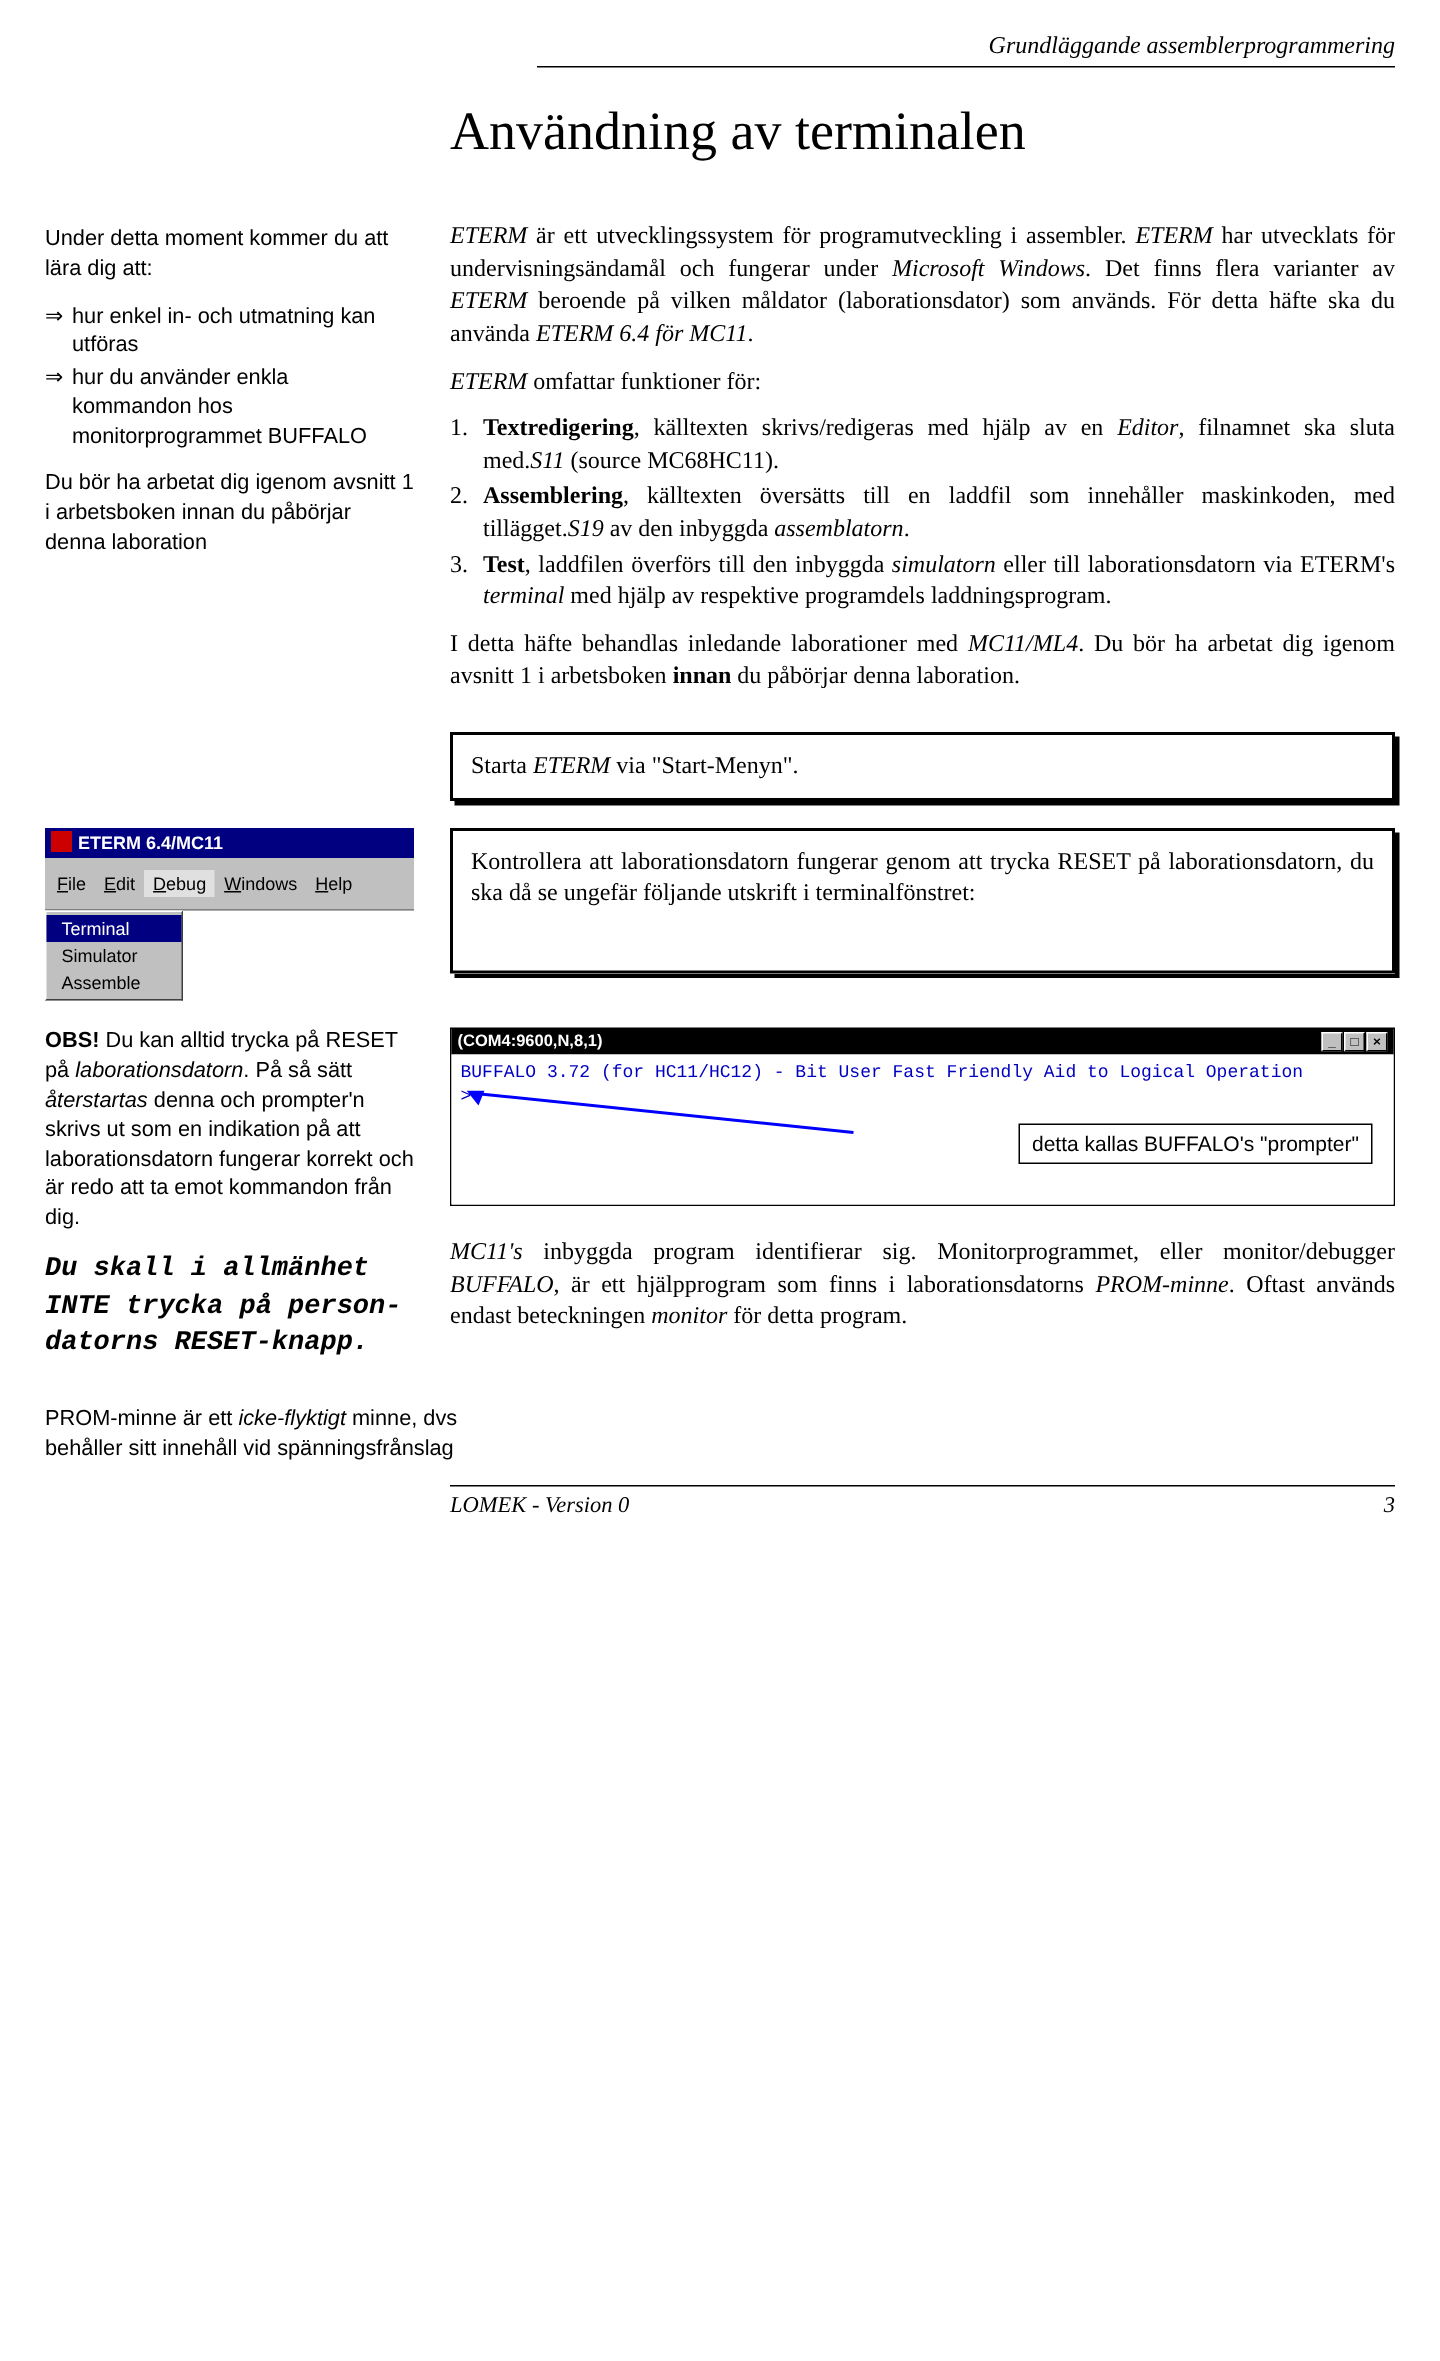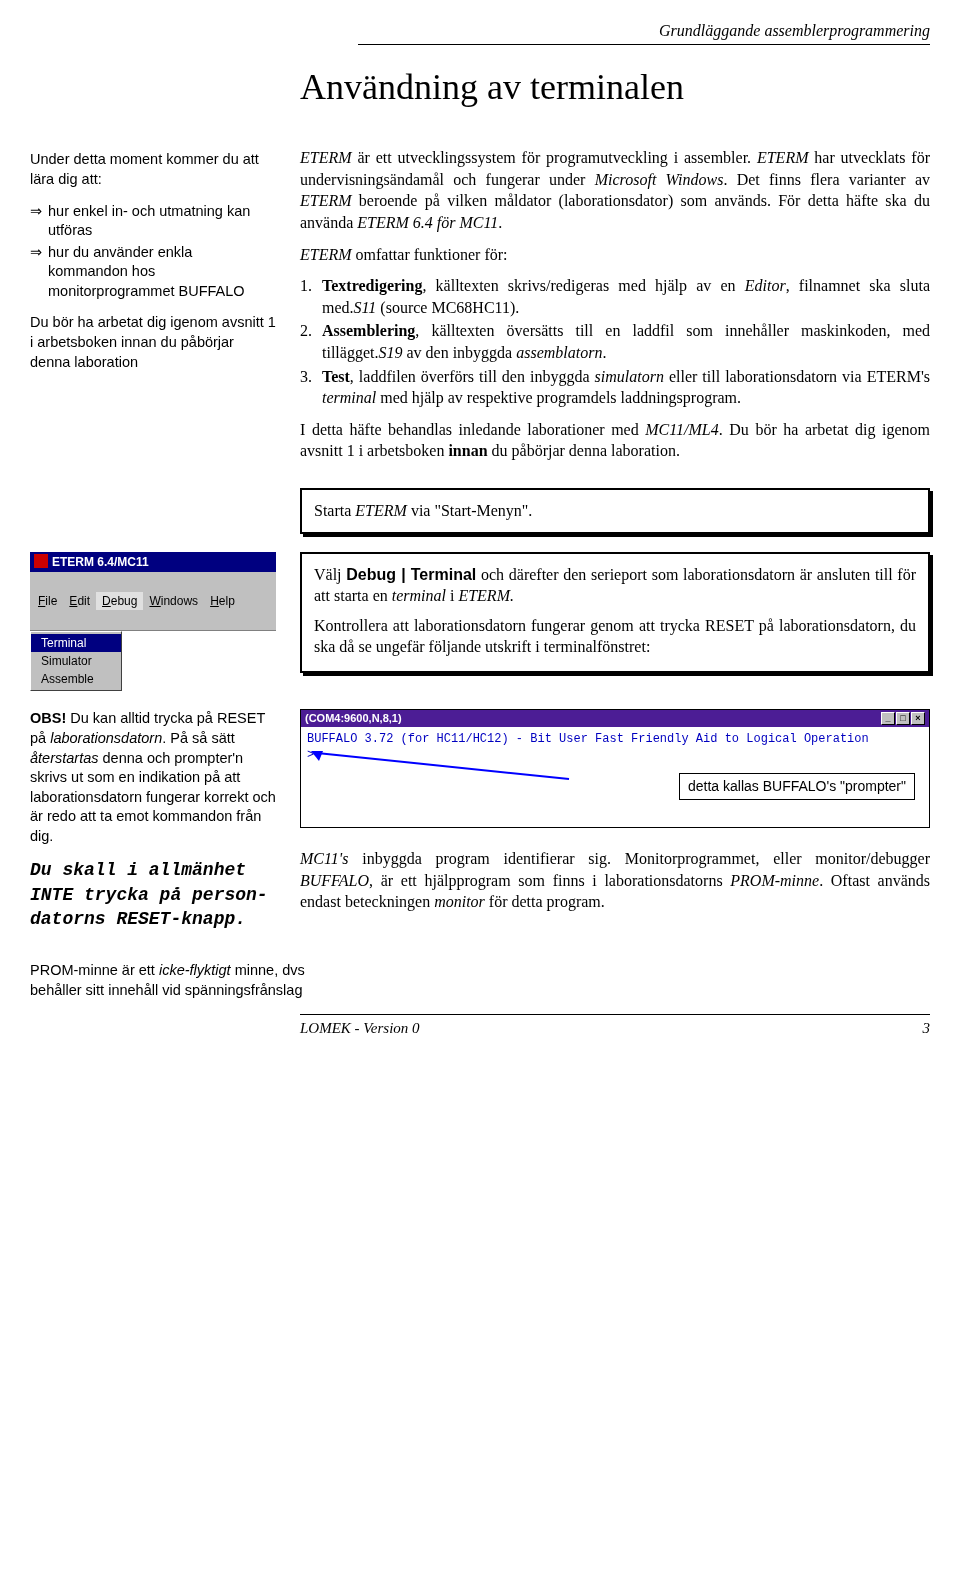--- a/index.html
+++ b/index.html
@@ -86,21 +86,21 @@
     font-weight: bold;
   }
   .win-icon {
     width: 14px; height: 14px;
     background: #c00;
     display: inline-block;
   }
   .menubar {
     background: #c0c0c0;
     display: flex;
-    padding: 20px 2px;
+    padding: 8px 2px;
     border-bottom: 1px solid #808080;
   }
   .menubar span { padding: 1px 6px; }
   .menubar span u { text-decoration: underline; }
   .menubar .active { background: #e0e0e0; }
   .dd-row { display: flex; }
   .dd {
     background: #c0c0c0;
     border: 1px solid #fff;
     border-right-color: #404040;
@@ -122,21 +122,21 @@
     line-height: 1.35;
   }
   .obs-col p { margin-bottom: 12px; }
   .term-window {
     border: 1px solid #000;
     font-family: 'MS Sans Serif', Tahoma, Arial, sans-serif;
     font-size: 11px;
     background: #fff;
   }
   .term-title {
-    background: #4c1d95;
+    background: #000000;
     color: #fff;
     padding: 1px 4px;
     display: flex;
     justify-content: space-between;
     align-items: center;
     font-weight: bold;
   }
   .term-btns { display: flex; gap: 1px; }
   .term-btn {
     width: 14px; height: 13px; background:#c0c0c0;
@@ -258,21 +258,20 @@
     <div class="dd-row">
       <div class="dd">
         <div class="dd-item hl">Terminal</div>
         <div class="dd-item">Simulator</div>
         <div class="dd-item">Assemble</div>
       </div>
     </div>
   </div>
 
   <div class="boxed" style="margin-left:0; flex:1;">
-    <p><span>Välj </span><b style="font-family:Arial,sans-serif;">Debug | Terminal</b><span> och därefter den serieport som laborationsdatorn är ansluten till för att starta en </span><span class="italic">terminal</span><span> i </span><span class="italic">ETERM.</span></p>
     <p>Kontrollera att laborationsdatorn fungerar genom att trycka RESET på laborationsdatorn, du ska då se ungefär följande utskrift i terminalfönstret:</p>
   </div>
 </div>
 
 <div class="flex-row">
   <div class="obs-col">
     <p>
       <b>OBS!</b><span> Du kan alltid trycka på RESET på </span><span class="italic">laborationsdatorn</span><span>. På så sätt </span><span class="italic">återstartas</span><span> denna och prompter'n skrivs ut som en indikation på att laborationsdatorn fungerar korrekt och är redo att ta emot kommandon från dig.</span>
     </p>
     <p class="bold-center">Du skall i allmänhet INTE trycka på person-datorns RESET-knapp.</p>

